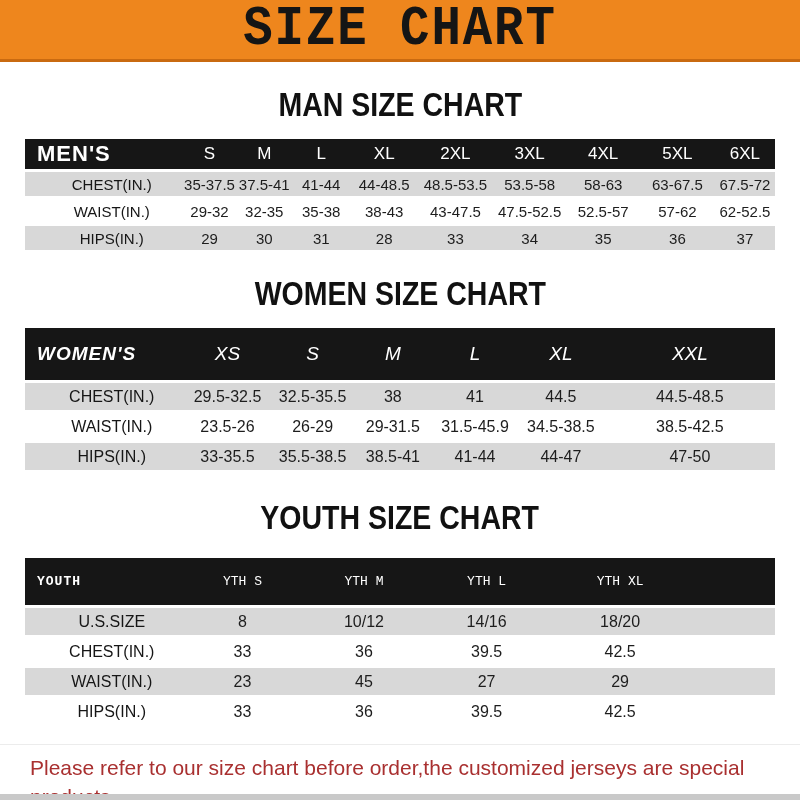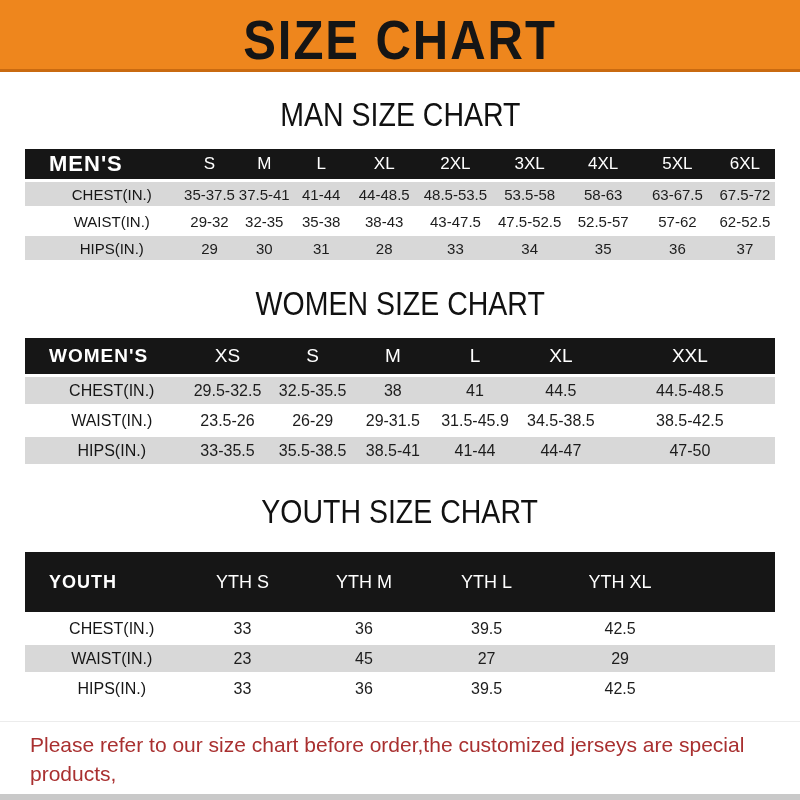--- a/index.html
+++ b/index.html
@@ -15,34 +15,34 @@
   *{box-sizing:border-box;margin:0;padding:0}
   html,body{width:800px;height:800px}
   body{
     position:relative;
     background:#ffffff;
     font-family:"Liberation Sans","DejaVu Sans",sans-serif;
     overflow:hidden;
   }
   
   .banner{
-    width:800px;height:72px;
+    width:800px;height:62px;
     background:var(--accent_orange,#EE861D);
     border-bottom:3px solid var(--accent_orange_dark,#C96A10);
-    display:flex;align-items:flex-end;justify-content:center;
+    display:flex;align-items:flex-start;justify-content:center;font-family:Liberation Mono, monospace;
   }
   .banner-title{
     font-size:50px;font-weight:bold;letter-spacing:2px;
     color:var(--banner_text,#151515);
     display:inline-block;transform:scale(0.98,1.12);
     white-space:nowrap;
   }
   
   .section-heading{
-    text-align:center;font-weight:normal;color:#111;
+    text-align:center;font-weight:bold;color:#111;
     font-size:30px;letter-spacing:0px;
   }
   .section-heading span{display:inline-block;transform:scale(0.95,1.1);white-space:nowrap;}
   .hd-men{margin-top:26px;}
   .hd-women{margin-top:24px;}
   .hd-youth{margin-top:28px;}
   
   table.size-table{
     width:750px;margin:14px auto 0 auto;
     border-collapse:separate;border-spacing:0 3px;
@@ -51,25 +51,25 @@
   table.size-table th, table.size-table td{
     text-align:center;vertical-align:middle;
     white-space:nowrap;overflow:hidden;
   }
   tr.head-row th{
     background:var(--table_header_bg,#161616);
     color:var(--table_header_text,#fff);
     font-weight:normal;font-size:17px;
   }
   tr.head-row th.label{
-    font-weight:bold;font-size:22px;letter-spacing:1px;text-align:left;padding-left:24px;
+    font-weight:bold;font-size:22px;letter-spacing:1px;text-align:left;padding-left:12px;
   }
   table.men tr.head-row th{height:30px;}
-  table.women tr.head-row th{height:36px;font-size:19px;}
-  table.youth tr.head-row th{height:60px;font-size:18px;}
+  table.women tr.head-row th{height:52px;font-size:19px;font-style:italic;}
+  table.youth tr.head-row th{height:47px;font-size:13px;font-family:Liberation Mono, monospace;}
   tr.data-row td{
     height:24px;font-size:15px;color:#1d1d1d;background:#ffffff;
   }
   table.women tr.data-row td, table.youth tr.data-row td{height:27px;font-size:16px;}
   tr.data-row.shade td{background:var(--row_shade,#D8D8D8);}
   tr.data-row td.label{font-size:15px;color:#161616;padding-left:16px;}
   table.women tr.data-row td.label, table.youth tr.data-row td.label{font-size:16px;}
   table.youth{margin-top:20px;}
   
   .footer-note{
@@ -232,20 +232,28 @@
   </colgroup>
   <tbody>
       <tr class="head-row">
     <th class="label">YOUTH</th>
     <th>YTH S</th>
     <th>YTH M</th>
     <th>YTH L</th>
     <th>YTH XL</th>
     <th></th>
   </tr>
+  <tr class="data-row shade">
+    <td class="label">U.S.SIZE</td>
+    <td>8</td>
+    <td>10/12</td>
+    <td>14/16</td>
+    <td>18/20</td>
+    <td></td>
+  </tr>
   <tr class="data-row">
     <td class="label">CHEST(IN.)</td>
     <td>33</td>
     <td>36</td>
     <td>39.5</td>
     <td>42.5</td>
     <td></td>
   </tr>
   <tr class="data-row shade">
     <td class="label">WAIST(IN.)</td>

